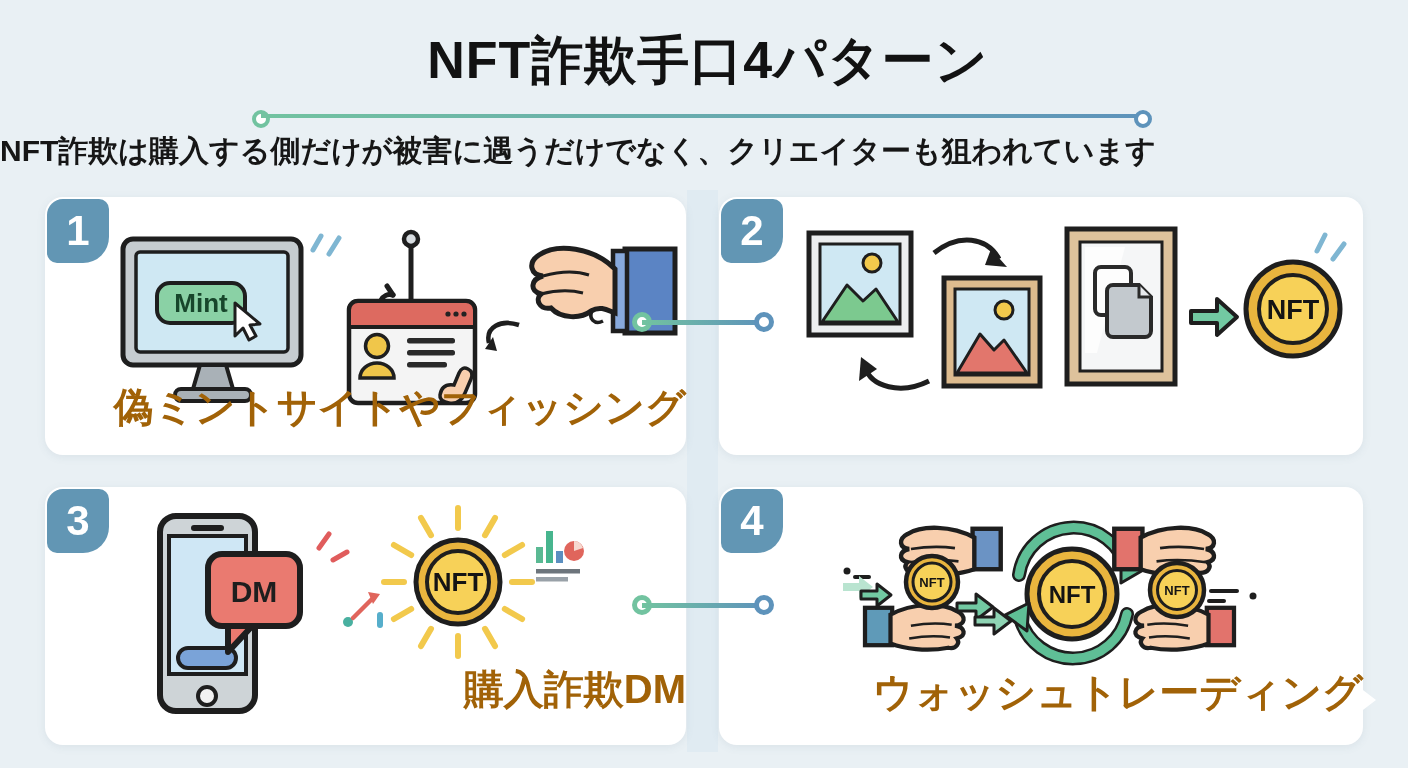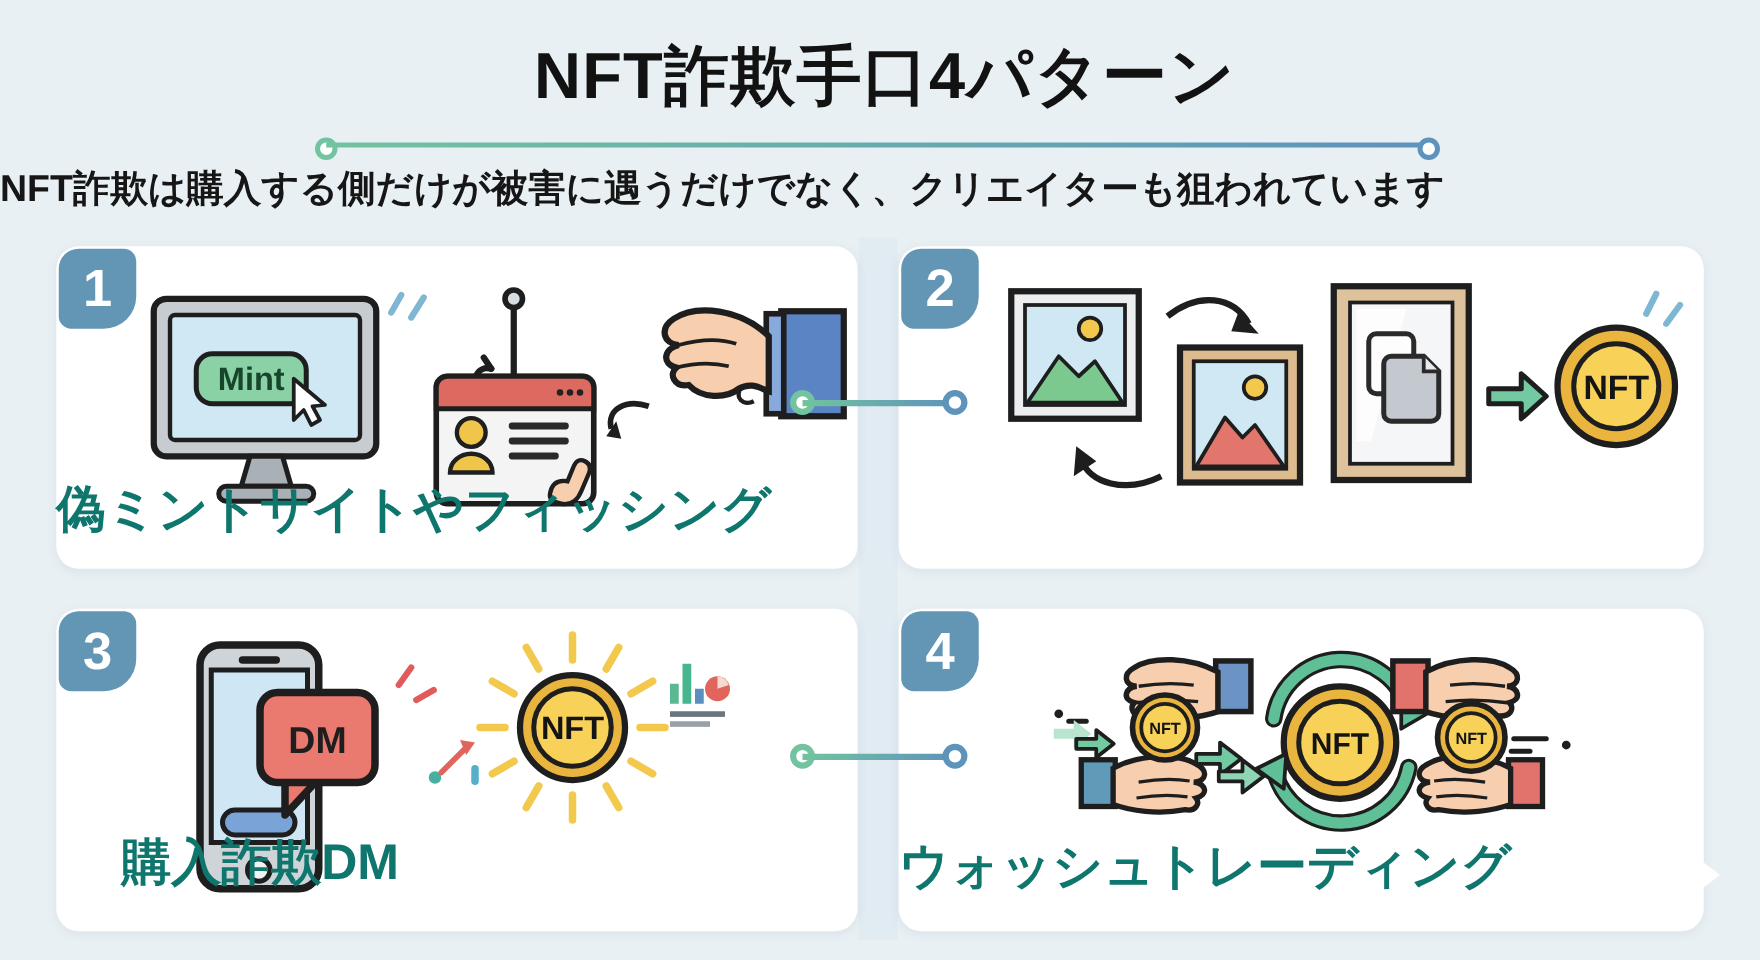--- a/index.html
+++ b/index.html
@@ -33,22 +33,22 @@
   #card2{left:719px;top:197px;width:644px;height:258px;}
   #card3{left:45px;top:487px;width:641px;height:258px;}
   #card4{left:719px;top:487px;width:644px;height:258px;}
   .badge{
     position:absolute;left:2px;top:2px;width:62px;height:64px;
     background:#6296b4;border-radius:16px 10px 26px 10px;
     display:flex;align-items:center;justify-content:center;
     color:#fff;font-size:42px;font-weight:800;
   }
   .caption{
-    position:absolute;left:0;right:0;top:183px;text-align:left;
-    font-size:40px;font-weight:900;color:#0f766e;white-space:nowrap;
+    position:absolute;left:0;right:0;top:183px;text-align:right;
+    font-size:40px;font-weight:900;color:#a16207;white-space:nowrap;
   }
   #card3 .caption{padding-left:52px;top:175px;}
   #card4 .caption{top:178px;}
   .illus{position:absolute;left:0;overflow:visible;}
   #card1 .illus{top:28px;}
   #card2 .illus{top:26px;}
   #card3 .illus{top:5px;}
   #card4 .illus{top:28px;}
   .connector{position:absolute;width:142px;height:22px;}
   #connector-row1{left:632px;top:311px;}

